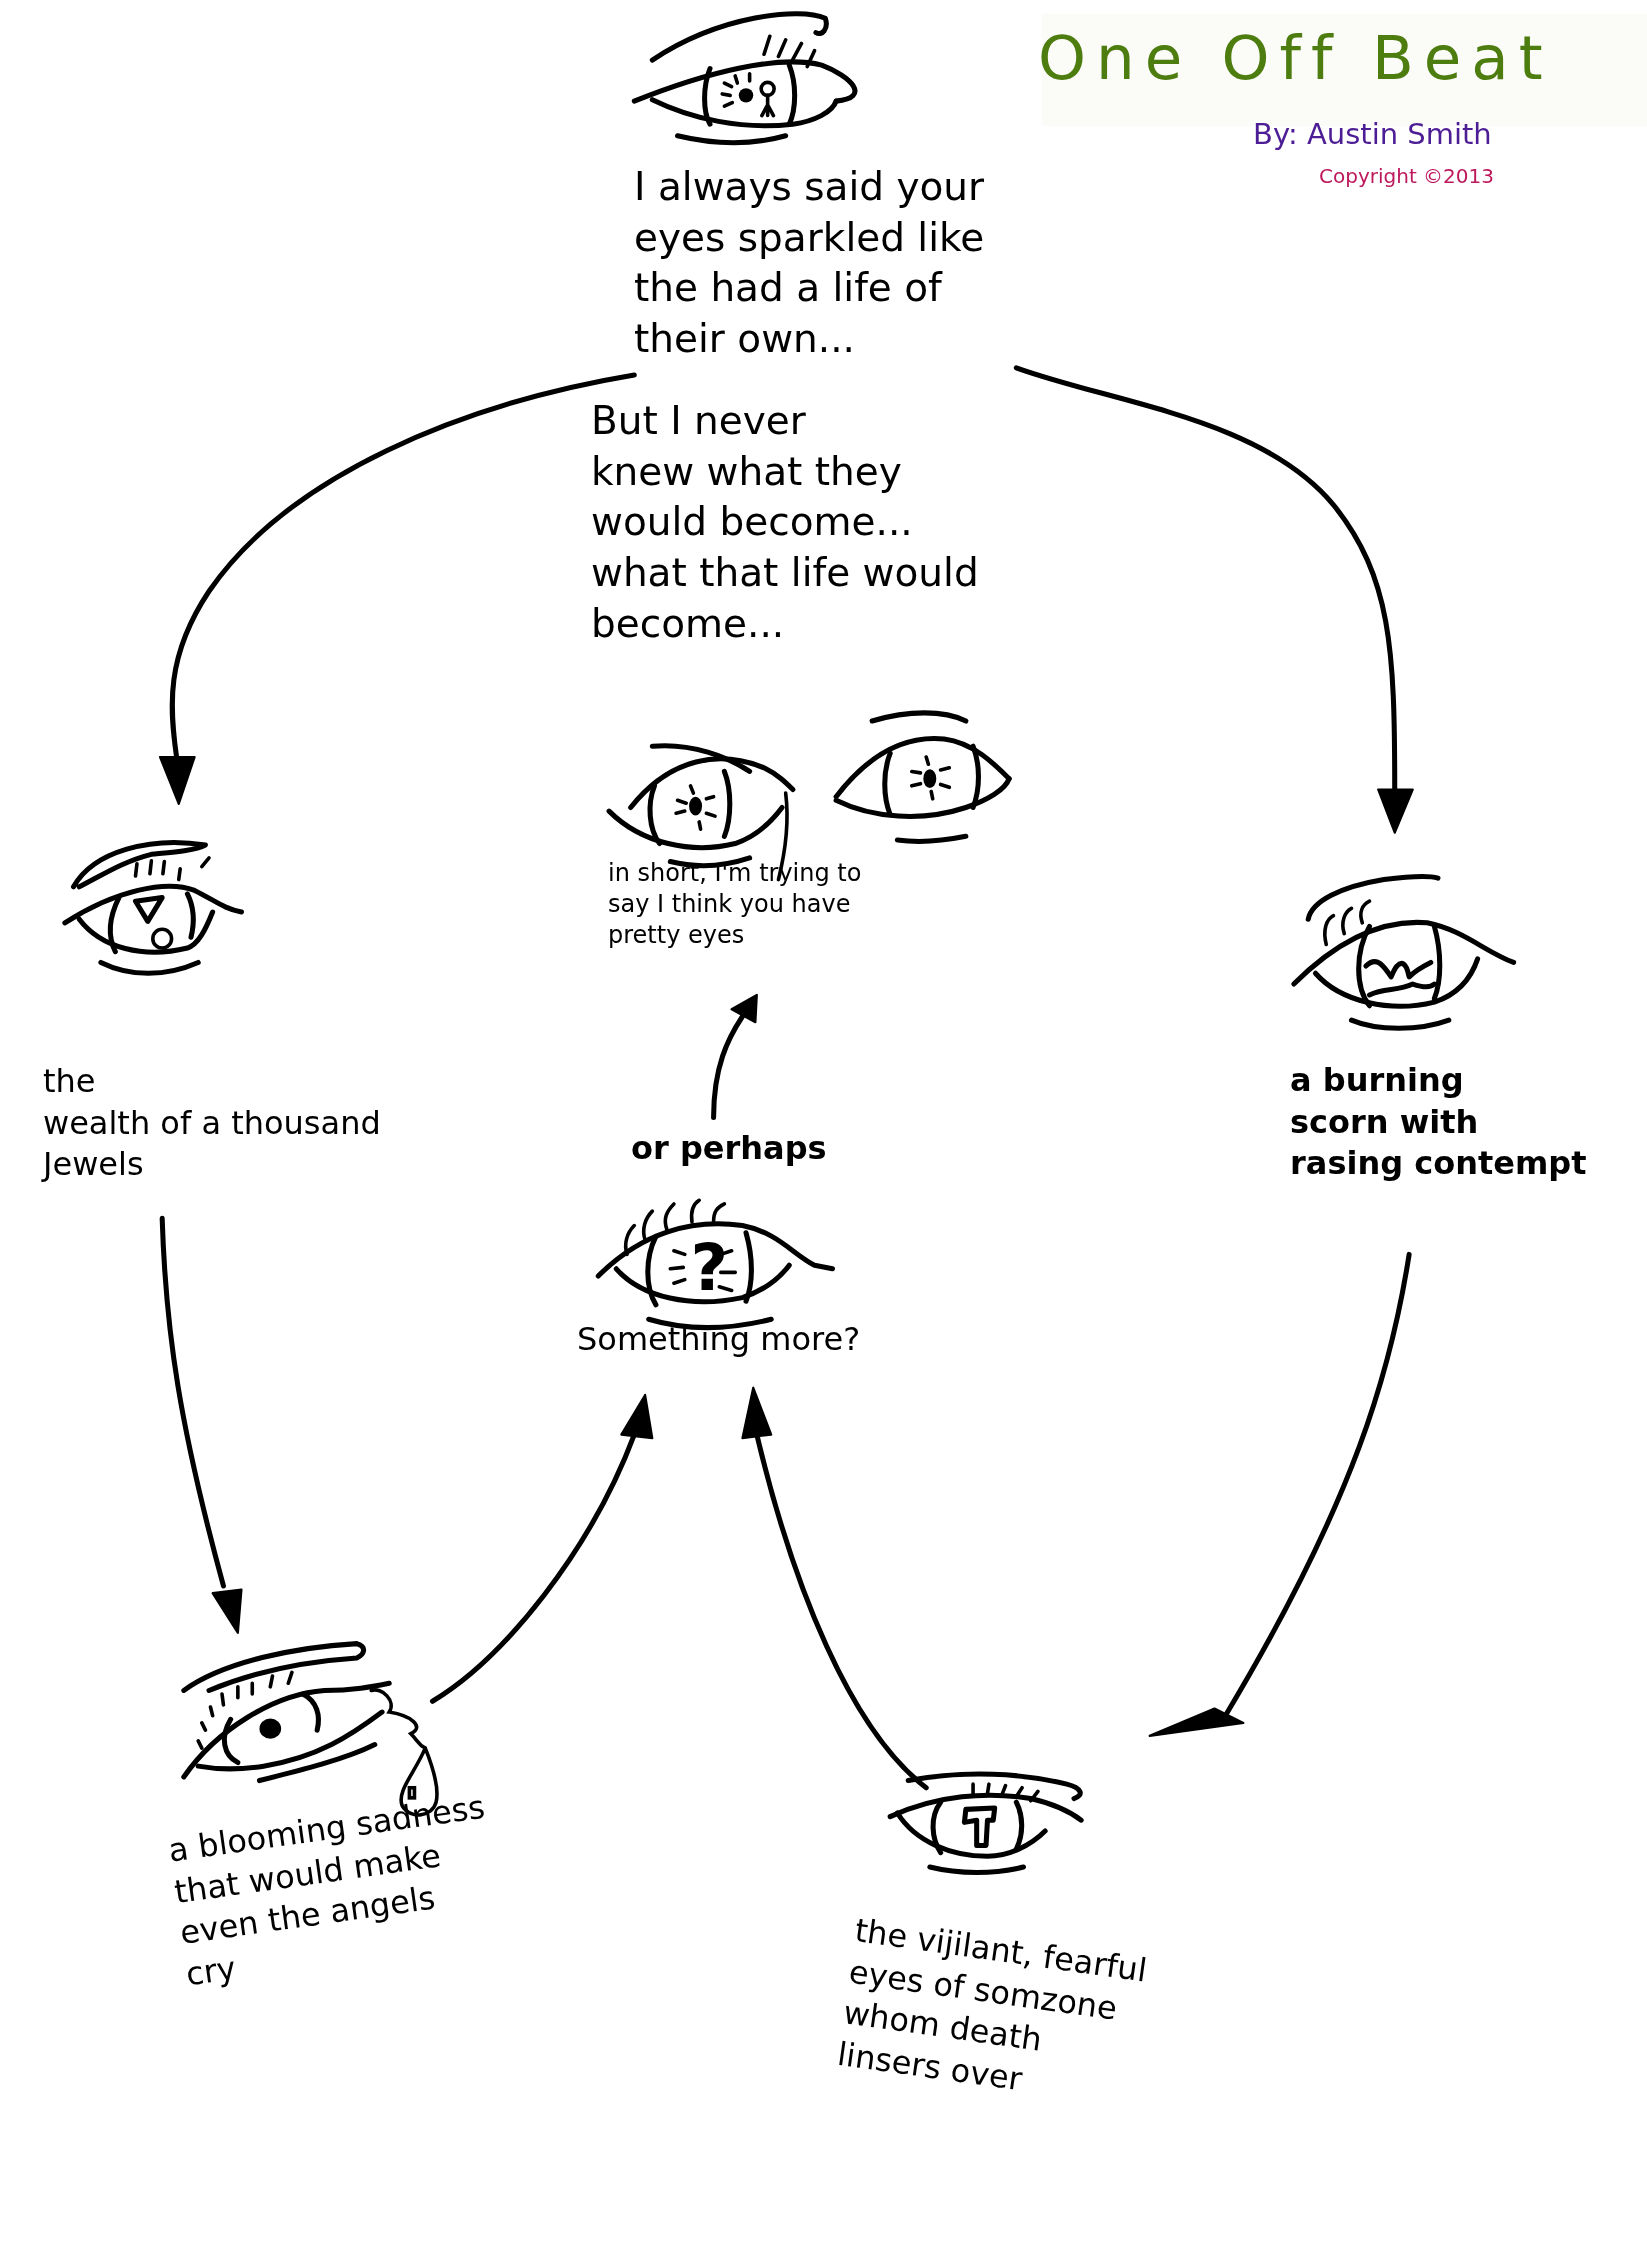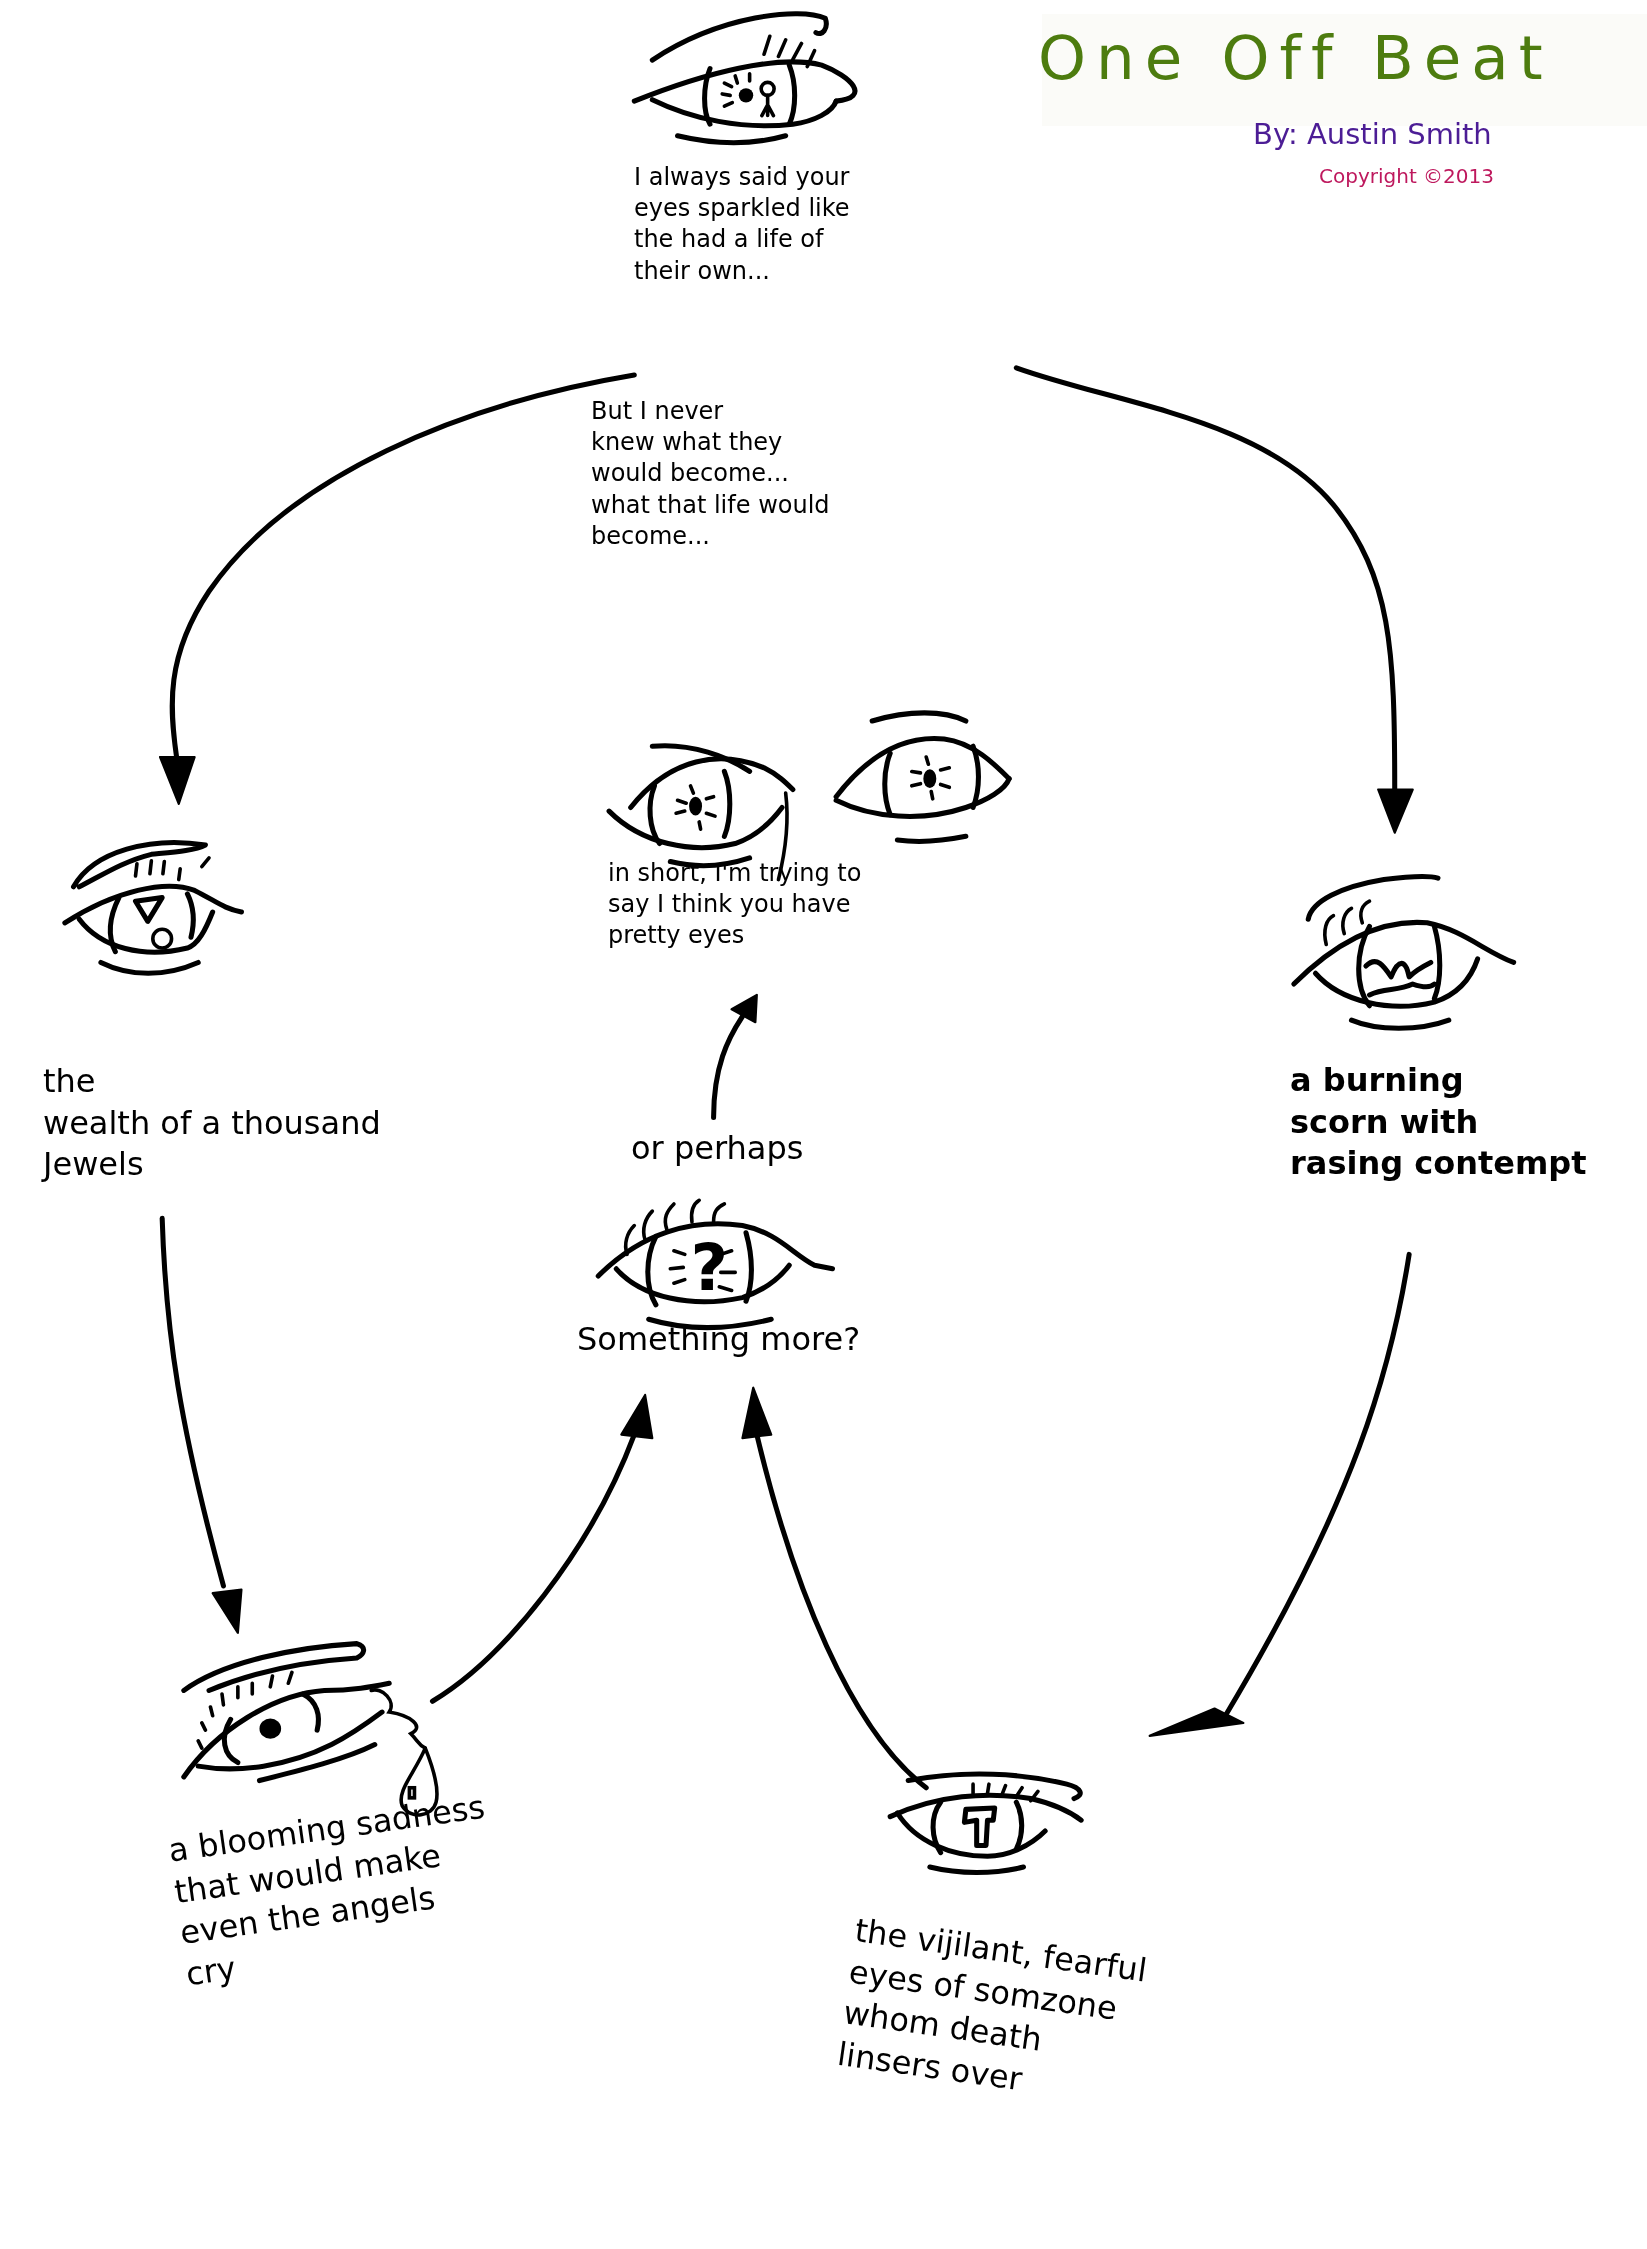--- a/index.html
+++ b/index.html
@@ -8,21 +8,21 @@
   #art { position: absolute; left: 0; top: 0; width: 1647px; height: 2250px; }
   .ink { fill: none; stroke: #000; stroke-width: 7; stroke-linecap: round; stroke-linejoin: round; }
   .ink-thin { fill: none; stroke: #000; stroke-width: 5; stroke-linecap: round; }
   .solid { fill: #000; stroke: #000; stroke-width: 3; stroke-linejoin: round; }
   .hand { font-family: "DejaVu Sans", sans-serif; fill: #000; font-weight: normal; }
   .title-box { position: absolute; left: 1042px; top: 14.4px; width: 606px; height: 112px; background: #fbfbf8; }
   .title-text { position: absolute; left: 1038px; top: 21.6px; font-family: "DejaVu Sans", sans-serif;
                 font-size: 61px; letter-spacing: 10px; color: #4d7c0f; white-space: nowrap; }
   .byline { position: absolute; left: 1253px; top: 117px; font-family: "DejaVu Sans", sans-serif; font-size: 29px; color: #4c1d95; }
   .copyright { position: absolute; left: 1319px; top: 164px; font-family: "DejaVu Sans", sans-serif; font-size: 20px; color: #be185d; }
-  .caption { position: absolute; font-family: "DejaVu Sans", sans-serif; font-size: 24px; line-height: 1.3; color: #000; white-space: pre-line; }
+  .caption { position: absolute; font-family: "DejaVu Sans", sans-serif; font-size: 39px; line-height: 1.3; color: #000; white-space: pre-line; }
 </style>
 </head>
 <body>
 
 <div class="title-box"></div>
 <div class="title-text">One Off Beat</div>
 <div class="byline">By: Austin Smith</div>
 <div class="copyright">Copyright ©2013</div>
 
 <svg id="art" viewBox="0 0 2285 3121" xmlns="http://www.w3.org/2000/svg">
@@ -169,21 +169,21 @@
 become...</div>
 <div class="caption" style="left:43px;top:1061px;font-size:32px;">the
 wealth of a thousand
 Jewels</div>
 <div class="caption" style="left:1290px;top:1060px;font-size:32px;font-weight:bold;">a burning
 scorn with
 rasing contempt</div>
 <div class="caption" style="left:608px;top:858px;font-size:24px;">in short, I'm trying to
 say I think you have
 pretty eyes</div>
-<div class="caption" style="left:631px;top:1128px;font-size:32px;">or perhaps</div>
+<div class="caption" style="left:631px;top:1128px;font-size:32px;font-weight:bold;">or perhaps</div>
 <div class="caption" style="left:577px;top:1319px;font-size:32px;">Something more?</div>
 <div class="caption" style="left:166px;top:1831px;font-size:32px;transform:rotate(-8deg);transform-origin:left top;">a blooming sadness
 that would make
 even the angels
 cry</div>
 <div class="caption" style="left:858px;top:1910px;font-size:32px;transform:rotate(8deg);transform-origin:left top;">the vijilant, fearful
 eyes of somzone
 whom death
 linsers over</div>
 

